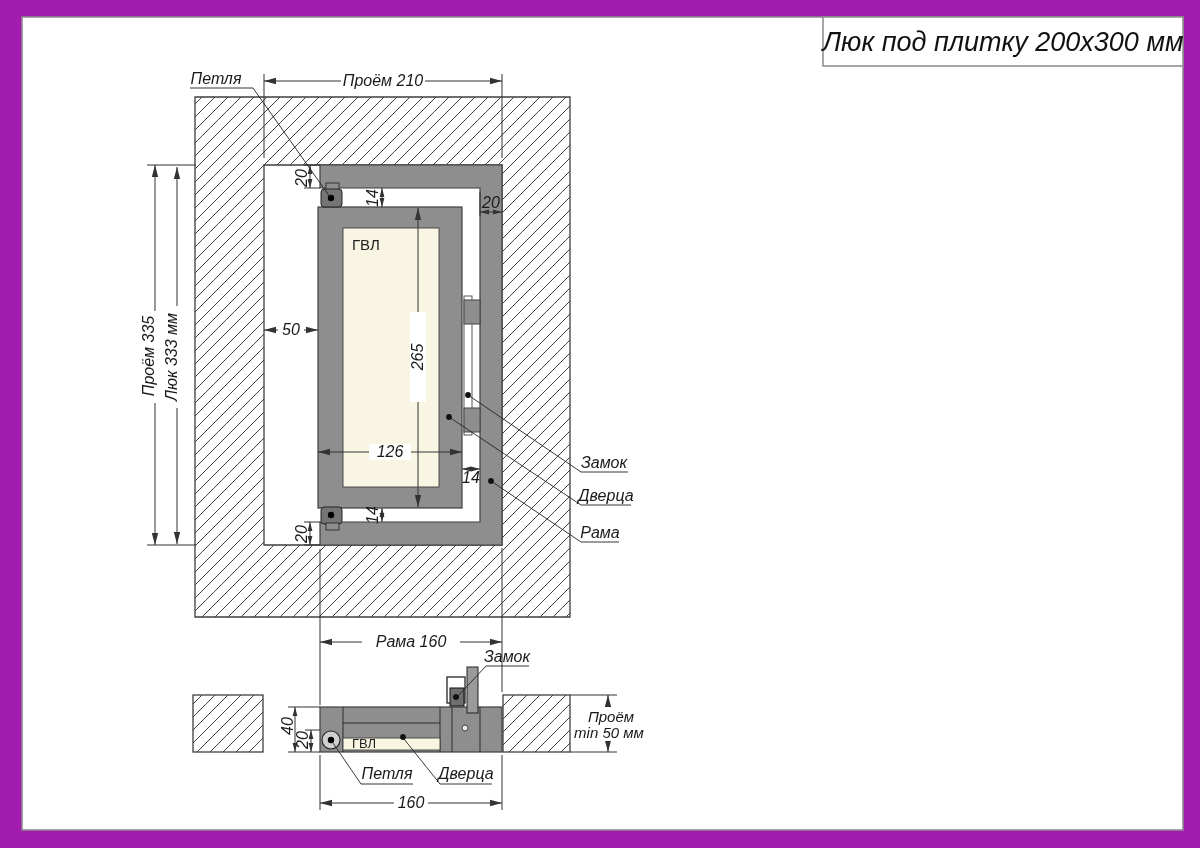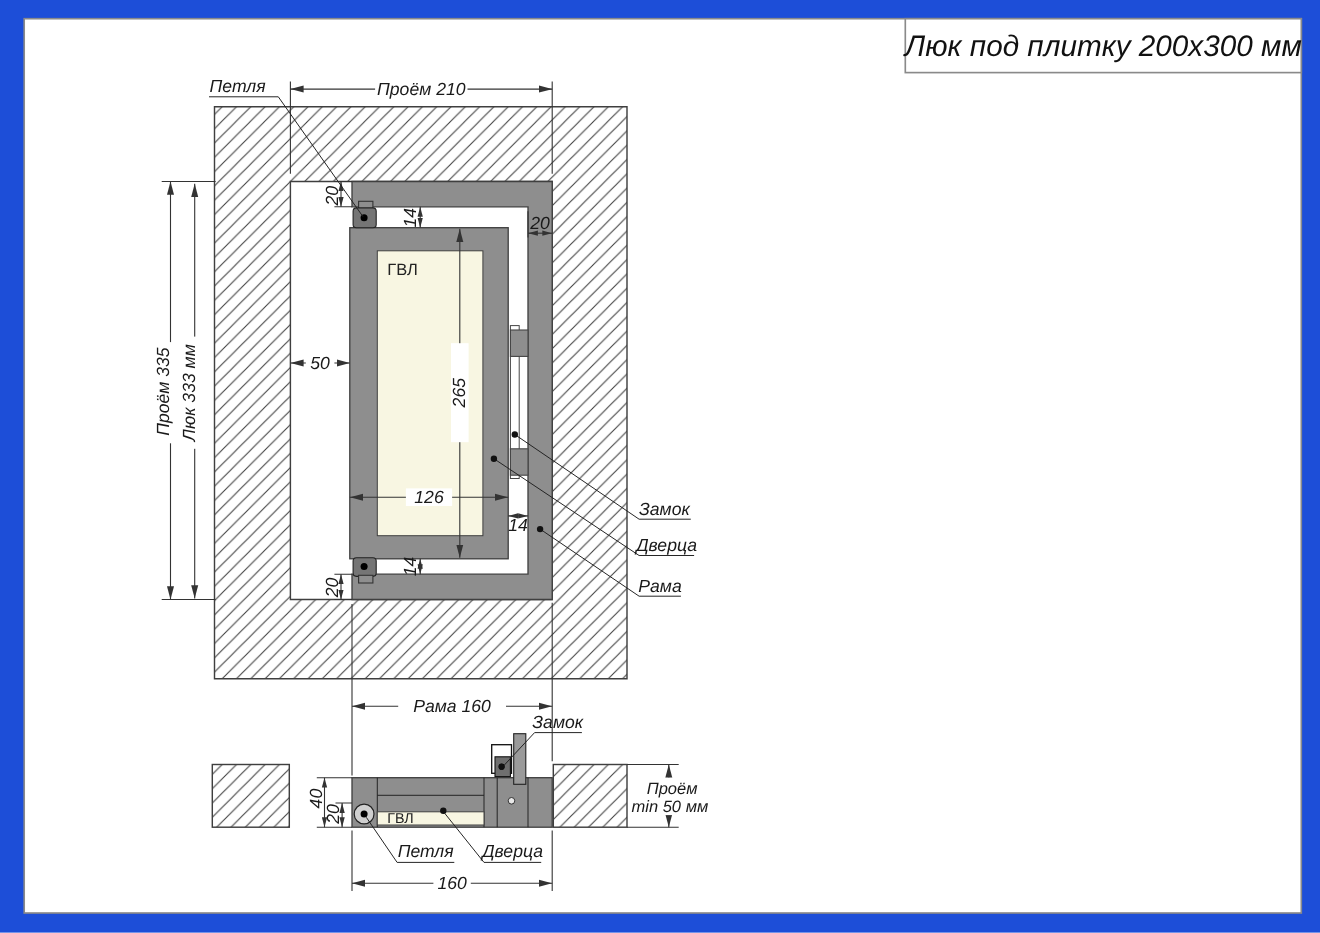--- a/index.html
+++ b/index.html
@@ -1,16 +1,16 @@
 <!DOCTYPE html>
 <html><head>
 <meta charset="utf-8">
 <style>
   html,body{margin:0;padding:0;background:#fff;}
-  .stage{position:relative;width:1200px;height:848px;background:#1d4ed8;font-family:"Liberation Sans",sans-serif;}
+  .stage{position:relative;width:1200px;height:848px;background:#a21caf;font-family:"Liberation Sans",sans-serif;}
   svg{display:block;}
   .ln{stroke:#333;stroke-width:1;fill:none;}
   .lnt{stroke:#222;stroke-width:0.9;fill:none;}
   .outl{stroke:#3f3f3f;stroke-width:1.3;}
   .dt{font:italic 16px "Liberation Sans",sans-serif;fill:#1a1a1a;}
   .dts{font:italic 15px "Liberation Sans",sans-serif;fill:#1a1a1a;}
   .gv{font:15px "Liberation Sans",sans-serif;fill:#222;}
   .gvs{font:13px "Liberation Sans",sans-serif;fill:#222;}
   .ttl{font:italic 27px "Liberation Sans",sans-serif;fill:#111;}
   .mid{text-anchor:middle;}

